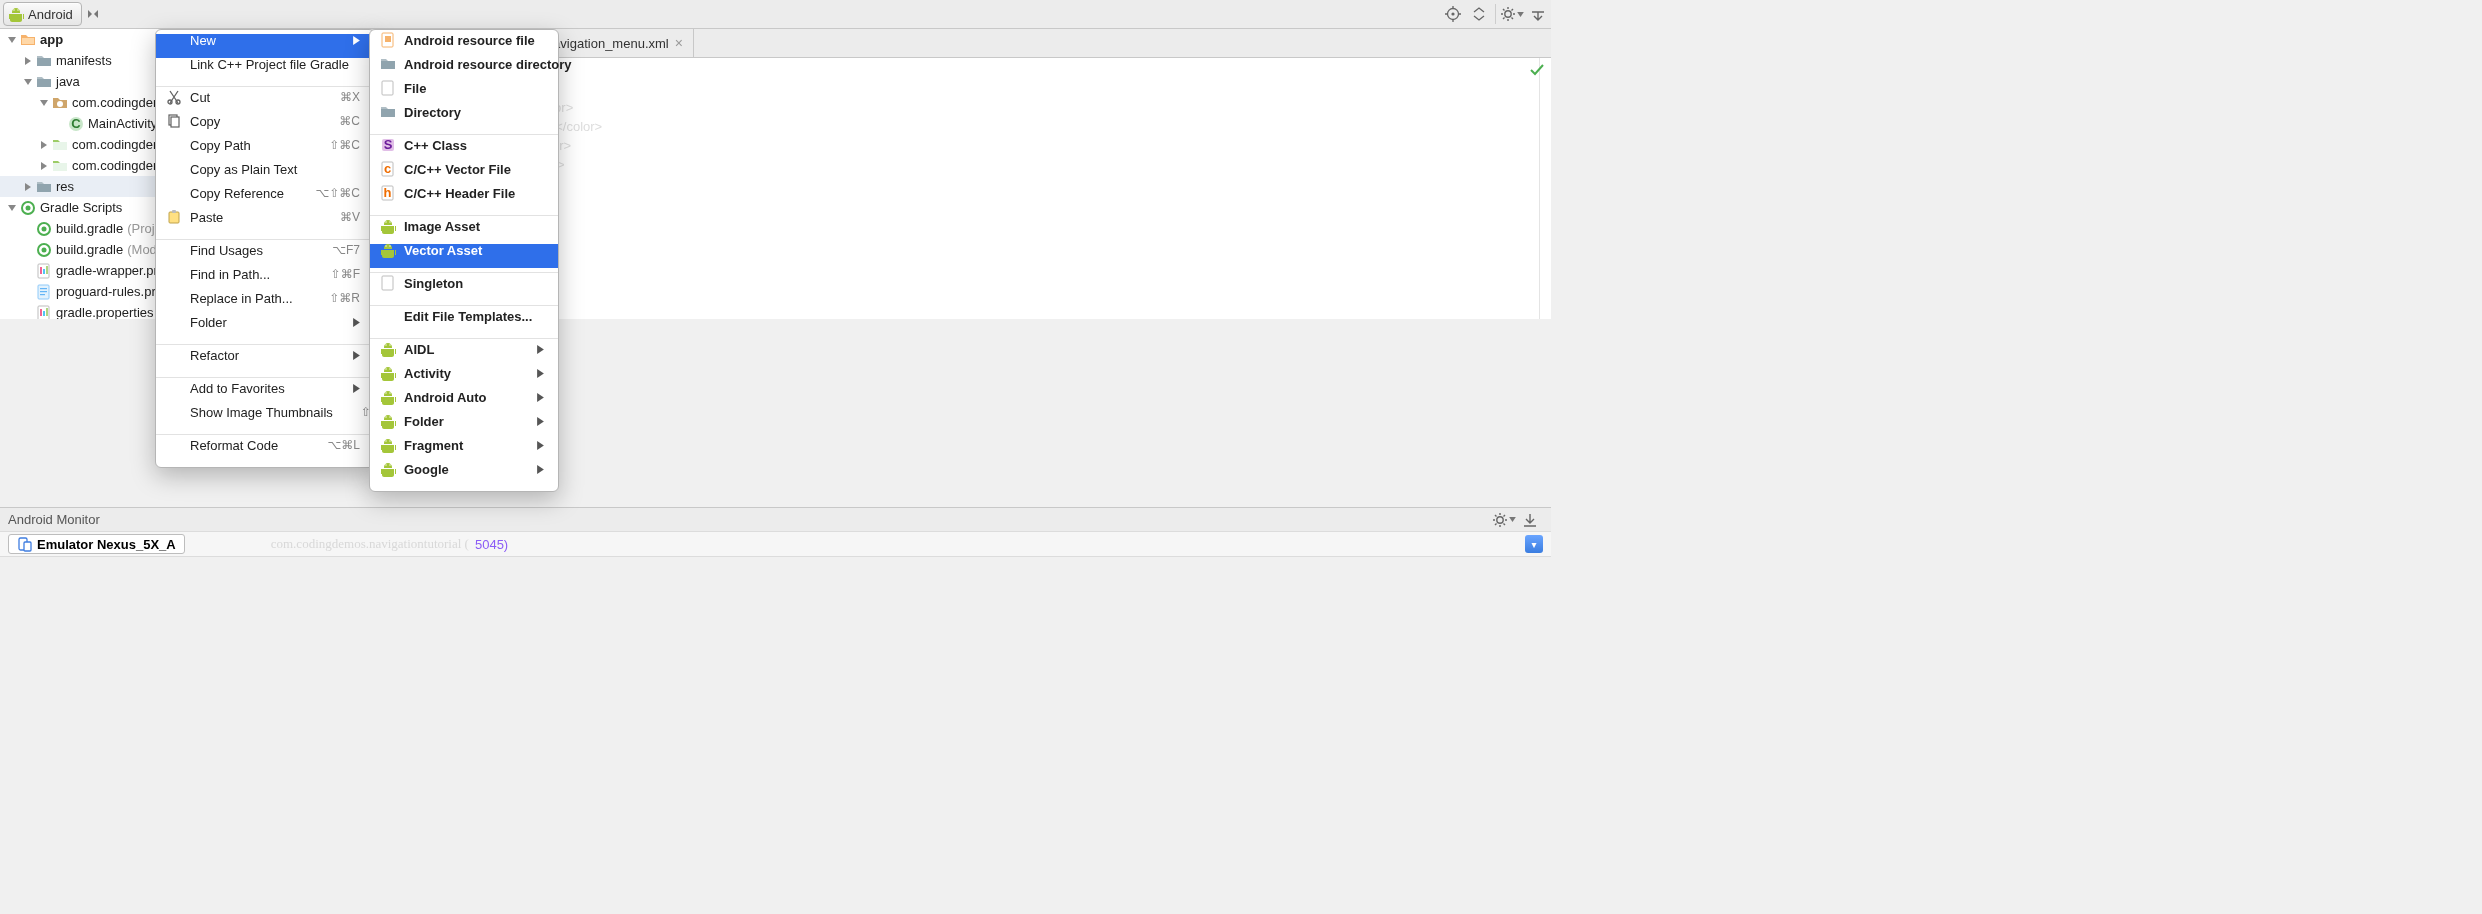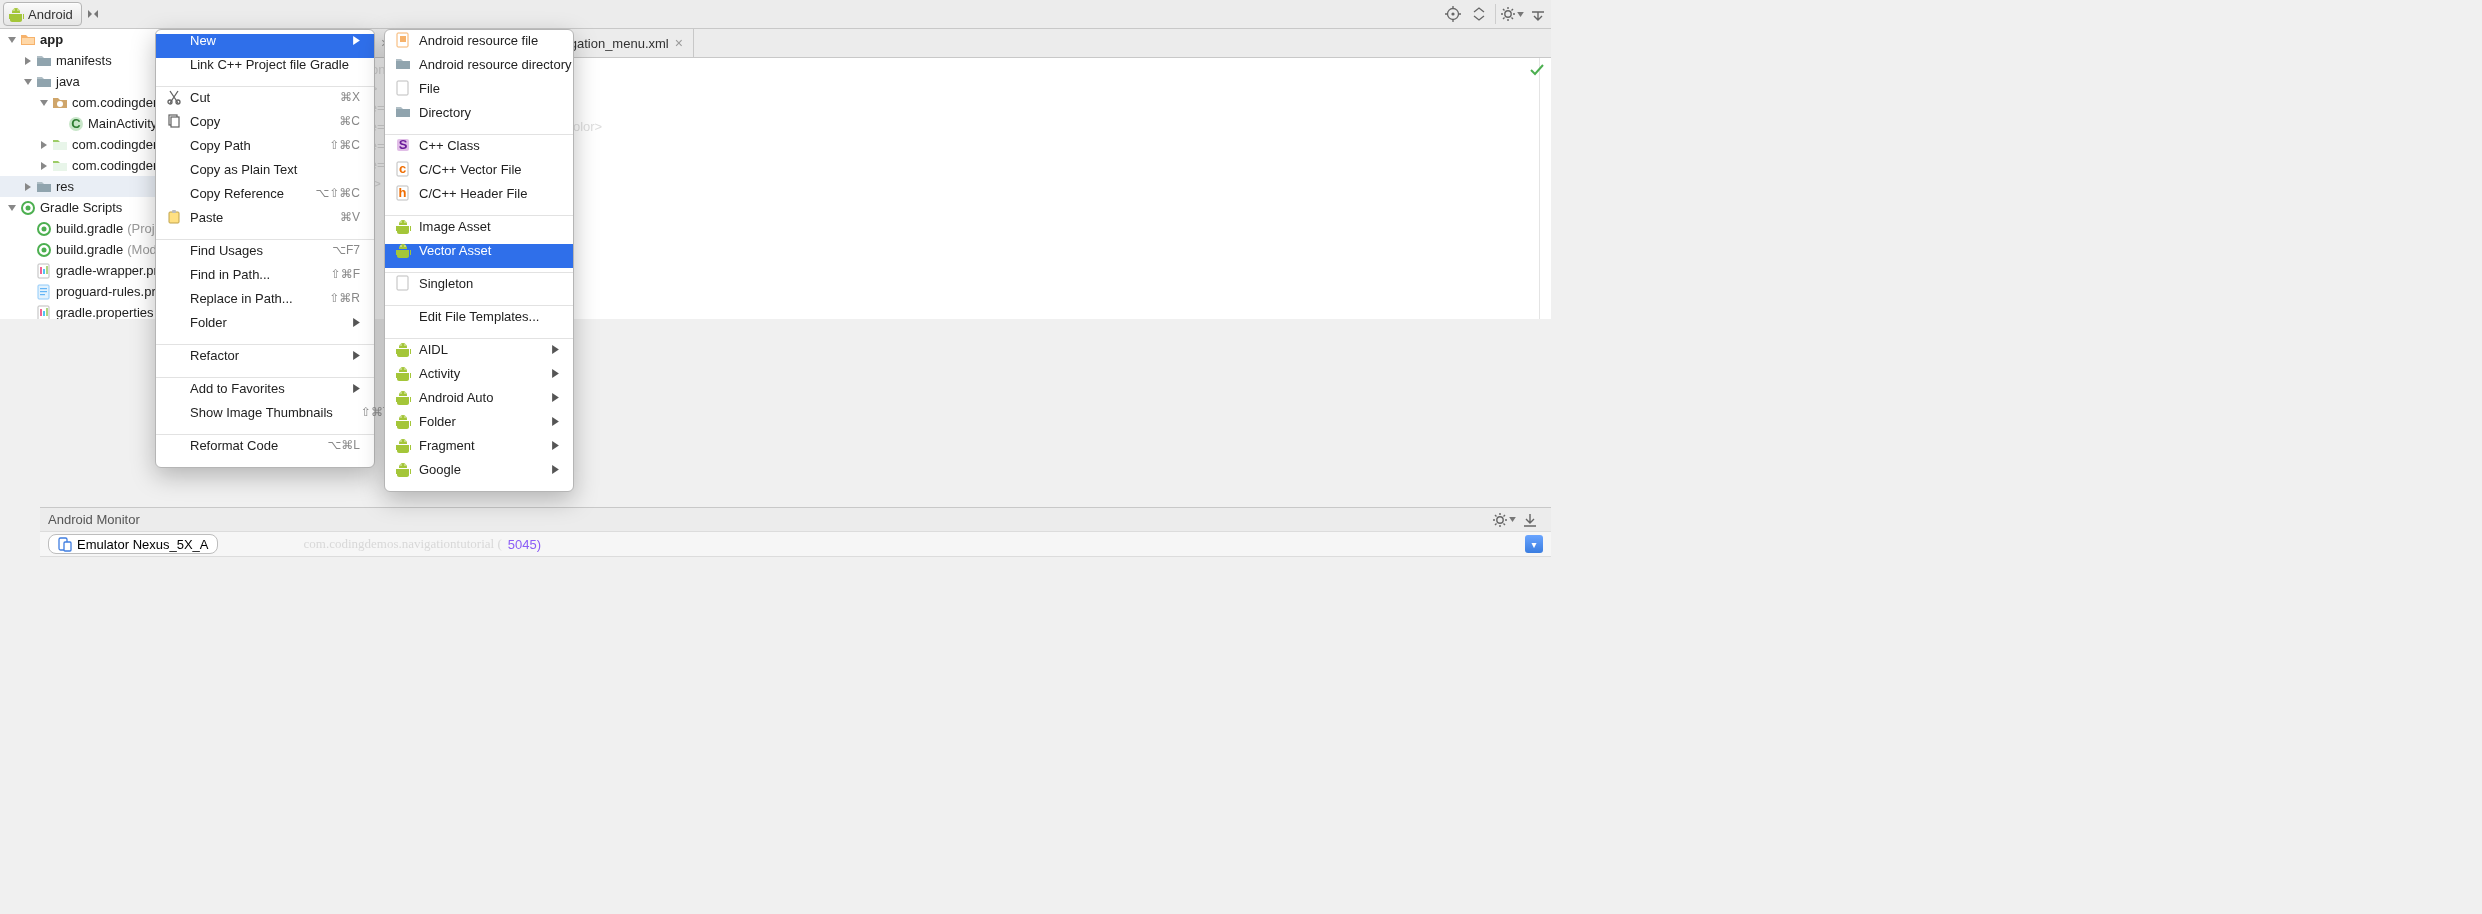--- a/index.html
+++ b/index.html
@@ -47,25 +47,25 @@
 .ctx-item { height:24px; display:flex; align-items:center; padding:0 14px 12px 10px; gap:8px; color:#222; cursor:default; white-space:nowrap; }
 .ctx-item.highlight { background:#2f6fea; color:#fff; }
 .ctx-item .item-icon { width:16px; height:16px; flex-shrink:0; }
 .ctx-item .label { flex:1; }
 .ctx-item .shortcut { color:#888; font-size:12px; margin-left:20px; }
 .ctx-sep { height:1px; background:#e2e2e2; margin:4px 0; }
 .sub-arrow { margin-left:18px; }
 .sub-arrow svg { width:7px; height:9px; }
 
 
-.bottom-strip { position:absolute; left:0; right:0; bottom:0; background:#ececec; border-top:1px solid #c8c8c8;margin-left:40px; }
+.bottom-strip { position:absolute; left:0; right:0; bottom:0; background:#ececec; border-top:1px solid #c8c8c8; }
 .tool-header { height:24px; display:flex; align-items:center; padding:0 8px; border-bottom:1px solid #dcdcdc; color:#555; }
 .tool-header .spacer{ flex:1; }
 .tool-body { height:24px; display:flex; align-items:center; padding:0 8px; gap:6px; background:#f6f6f6; }
-.device-pill { background:#fff; border:1px solid #bdbdbd; border-radius:8px; padding:1px 8px; display:flex; align-items:center; gap:4px; }
+.device-pill { background:#fff; border:1px solid #bdbdbd; border-radius:3px; padding:1px 8px; display:flex; align-items:center; gap:4px;font-weight:bold; }
 .dropdown-btn { width:18px; height:18px; background:linear-gradient(#6aa5ff,#3a7de0); border-radius:3px; display:flex; align-items:center; justify-content:center; color:#fff; font-size:10px; margin-left:auto; }
 .scroll-bevel { height:15px; background:#f0f0f0; border-top:1px solid #dcdcdc; }
 
 
 svg { display:block; }
 .bold { font-weight:600; }
 </style>
 </head>
 <body>
 
@@ -538,21 +538,21 @@
       <span class="shortcut">⇧⌘T</span>
     </div>
     <div class="ctx-sep"></div>
     <div class="ctx-item">
       <span class="item-icon"></span>
       <span class="label">Reformat Code</span>
       <span class="shortcut">⌥⌘L</span>
     </div>
   </div>
 
-<div class="ctx-menu" id="ctx2" style="left:384px; top:29px; width:190px;">
+<div class="ctx-menu" id="ctx2" style="left:369px; top:29px; width:190px;font-weight:bold;">
     <div class="ctx-item">
       <svg class="item-icon" viewBox="0 0 16 16">
         <use href="#i-xml"></use>
       </svg>
       <span class="label">Android resource file</span>
     </div>
     <div class="ctx-item">
       <svg class="item-icon" viewBox="0 0 16 16">
         <use href="#i-folder"></use>
       </svg>

